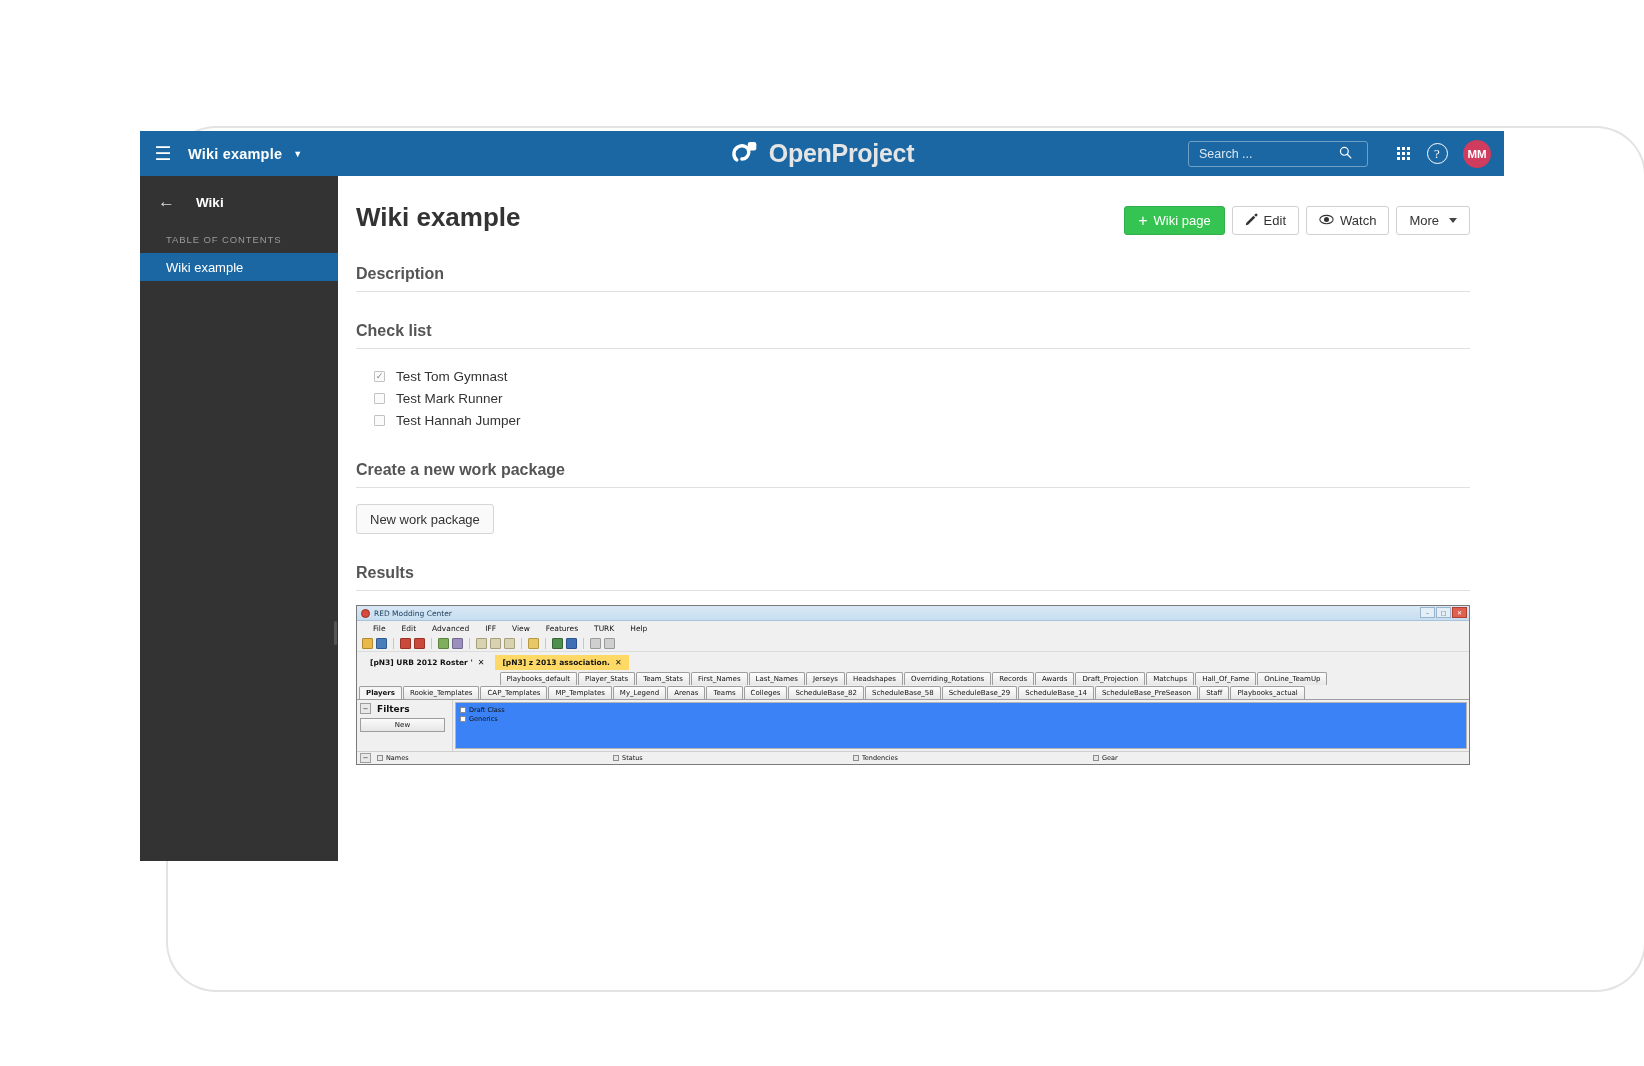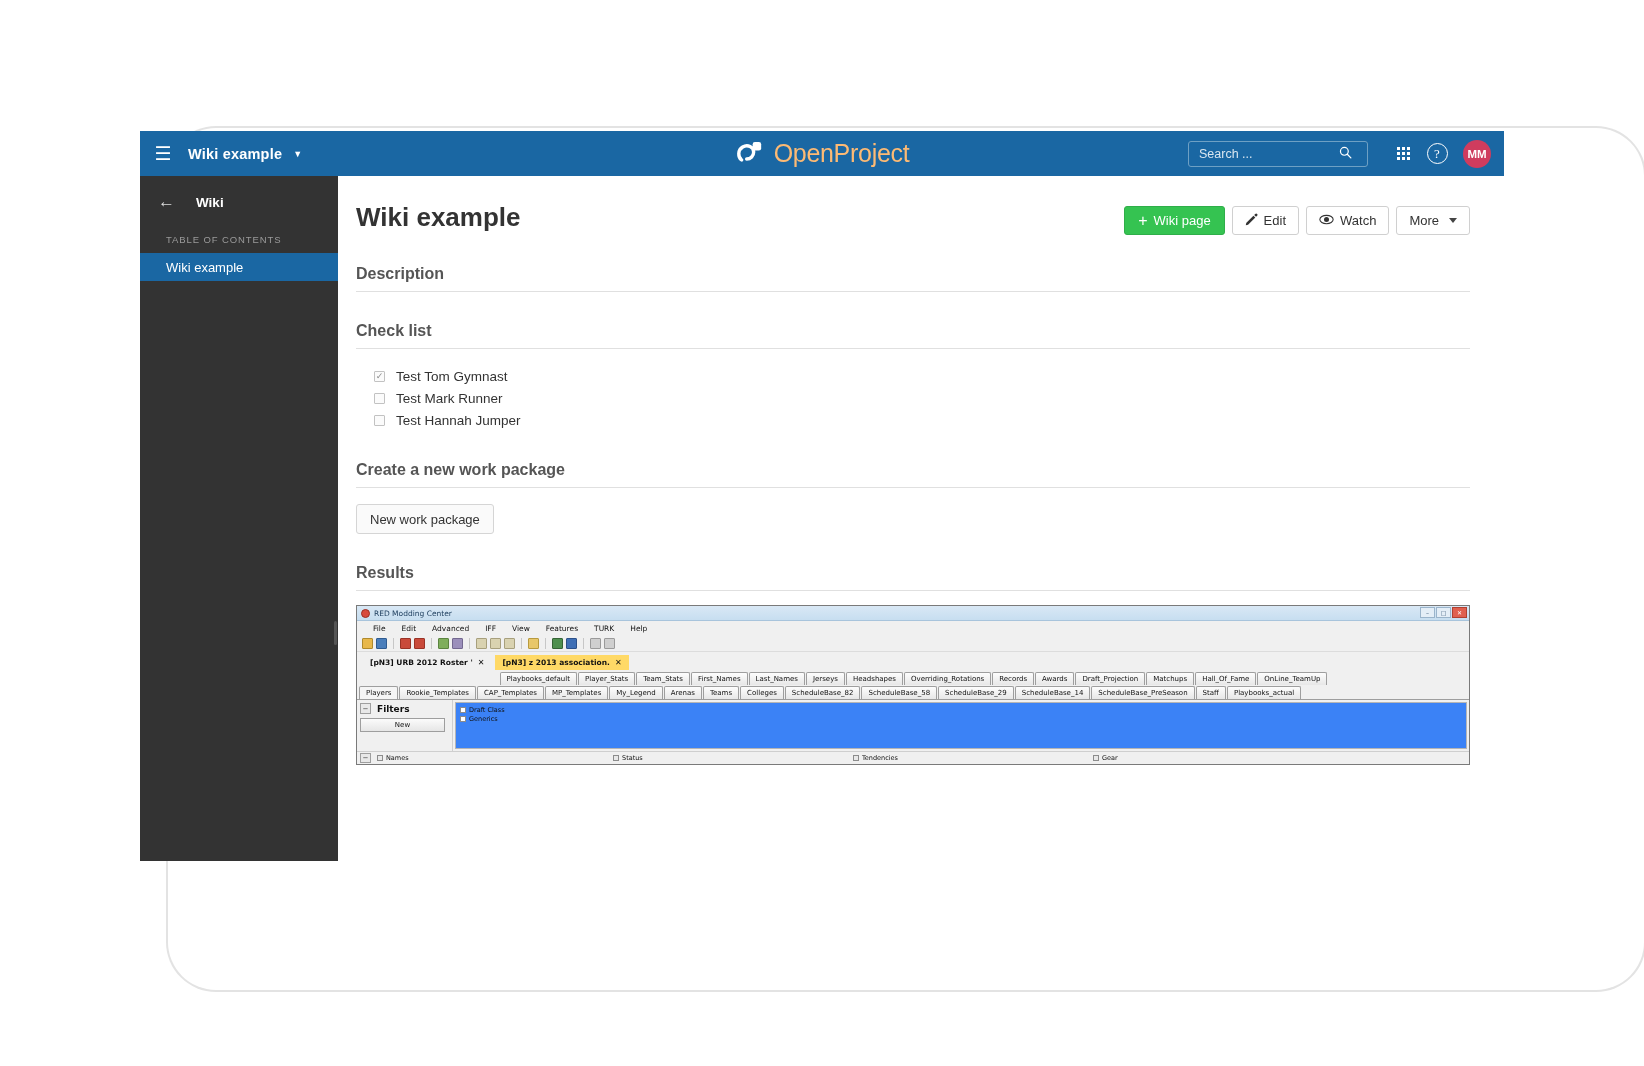--- a/index.html
+++ b/index.html
@@ -52,21 +52,21 @@
     margin-left:2px;
   }
   #project-caret{
     margin-left:11px; color:#fff; font-size:9px; cursor:pointer;
   }
   #brand{
     position:absolute; left:50%; transform:translateX(-50%);
     display:flex; align-items:center; gap:9px;
   }
   #brand-logo svg{ display:block; }
-  #brand-text{ color:#fdba74; font-size:25px; font-weight:normal; letter-spacing:-.3px; }
+  #brand-text{ color:#e5e5e5; font-size:25px; font-weight:bold; letter-spacing:-.3px; }
   #topbar-right{
     position:absolute; right:9px; top:0; height:45px;
     display:flex; align-items:center; gap:0;
   }
   #search-box{
     width:180px; height:26px; border:1px solid #6ea0c4; border-radius:3px;
     display:flex; align-items:center; padding:0 0 0 8px; margin-right:18px;
   }
   #search-input{
     border:0; background:transparent; outline:none; color:#ffffff;
@@ -217,21 +217,21 @@
 
   .tabrow{
     display:flex; background:#f0f0f0; padding-left:2px;
   }
   .tabrow .tab{
     font-size:7px; color:#111; background:linear-gradient(#fdfdfd,#e7e7e7);
     border:1px solid #9e9e9e; border-bottom:none;
     padding:2px 6px 2px 6px; margin-right:1px; white-space:nowrap;
     border-radius:2px 2px 0 0;
   }
-  .tabrow .tab.sel{ background:#f5f5f5; font-weight:normal; }
+  .tabrow .tab.sel{ background:#f5f5f5; font-weight:bold; }
   #tabrow1{ padding-top:2px;justify-content:center; }
   #tabrow2{ padding-top:1px; }
 
   #embed-body{
     display:flex; background:#f0f0f0; border-top:1px solid #9e9e9e; height:52px;
   }
   #filters-panel{
     width:96px; border-right:1px solid #cfcfcf; padding:3px;
   }
   #filters-head{ display:flex; align-items:center; gap:6px; }

